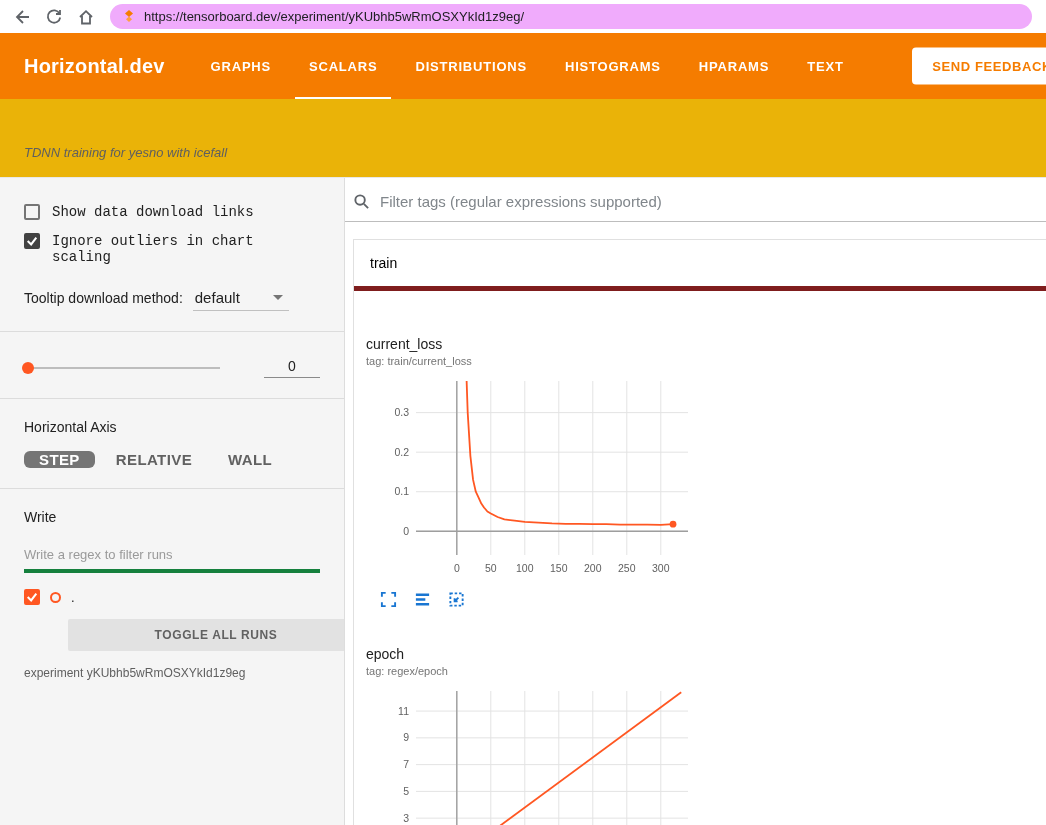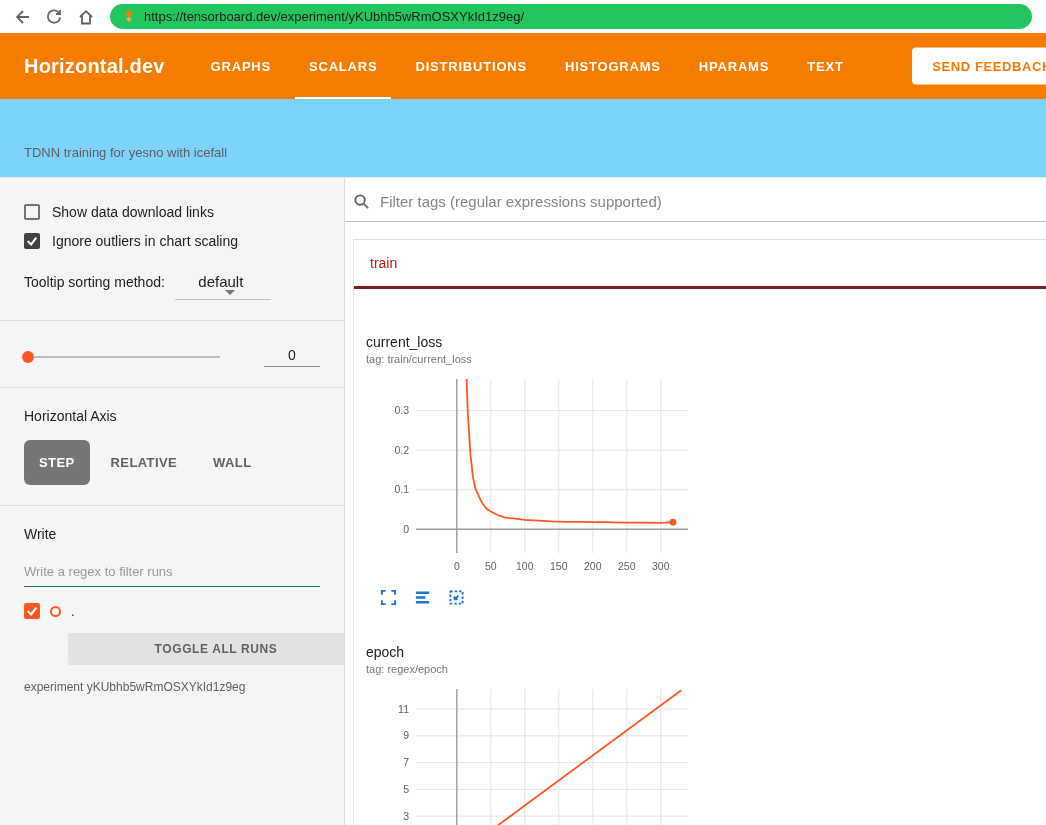--- a/index.html
+++ b/index.html
@@ -4,74 +4,74 @@
 <style>
   * { margin:0; padding:0; box-sizing:border-box; }
   html,body { background:#fff; }
   body { font-family:"Liberation Sans","DejaVu Sans",sans-serif; }
   .page { position:relative; width:1046px; height:825px; overflow:hidden; background:#fff; }
 
   
   .browser-bar { height:33px; background:#fff; display:flex; align-items:center; padding:0 14px 0 10px; gap:8px; }
   .bicon { width:24px; height:24px; display:flex; align-items:center; justify-content:center; border-radius:50%; cursor:pointer; flex:none; }
   .bicon svg { stroke:#5f6368; fill:none; stroke-width:1.8; }
-  .address-bar { flex:1; height:25px; background:#22c55e; border-radius:13px; display:flex; align-items:center; padding:0 12px; gap:8px; margin-left:4px; }
+  .address-bar { flex:1; height:25px; background:#f0abfc; border-radius:13px; display:flex; align-items:center; padding:0 12px; gap:8px; margin-left:4px; }
   .favicon { width:14px; height:14px; flex:none; }
   .url-text { font-size:13px; color:#202124; white-space:nowrap; overflow:hidden; }
 
   
   .tb-header { position:relative; height:66px; background:#f57c00; display:flex; align-items:stretch; padding-left:24px; overflow:visible; }
   .tb-logo { color:#fff; font-size:20px; font-weight:bold; align-self:center; letter-spacing:0.2px; margin-right:44px; }
   .tb-nav { display:flex; align-items:stretch; gap:34px; }
   .tab { position:relative; display:flex; align-items:center; color:#fff; font-size:13px; font-weight:bold; letter-spacing:0.8px; cursor:pointer; padding:0 2px; }
   .tab.active::after { content:""; position:absolute; left:-12px; right:-12px; bottom:0; height:2px; background:#fff; }
   .feedback-btn { position:absolute; right:-26px; top:50%; transform:translateY(-50%); background:#fff; color:#f57c00; border:none; border-radius:4px; padding:11px 20px; font-size:13px; font-weight:bold; letter-spacing:0.6px; font-family:inherit; cursor:pointer; }
 
   
-  .subheader { height:79px; padding:46px 0 0 24px; font-size:13px; color:#5f5f5f; border-bottom:1px solid #e8e8e8; background:#7dd3fc; }
+  .subheader { height:79px; padding:46px 0 0 24px; font-size:13px; color:#5f5f5f; border-bottom:1px solid #e8e8e8; background:#eab308;font-style:italic; }
 
   
   .content { display:flex; height:647px; }
 
   
   .sidebar { width:345px; flex:none; background:#f5f5f5; border-right:1px solid #ddd; padding:26px 24px 0 24px; overflow:hidden; font-size:14px; color:#212121; }
-  .cb-row { display:flex; align-items:center; gap:12px; margin-bottom:13px; cursor:pointer; }
+  .cb-row { display:flex; gap:12px; margin-bottom:13px; cursor:pointer;font-family:Liberation Mono, monospace; }
   .checkbox { width:16px; height:16px; border:2px solid #757575; border-radius:2px; background:transparent; display:flex; align-items:center; justify-content:center; flex:none; }
   .checkbox svg { display:none; }
   .checkbox.checked { background:#424242; border-color:#424242; }
   .checkbox.checked svg { display:block; }
   .checkbox.orange.checked { background:#ff5722; border-color:#ff5722; }
   .tooltip-row { margin-top:24px; display:flex; align-items:baseline; gap:10px; }
-  .dropdown { display:inline-flex; align-items:center; border-bottom:1px solid #c0c0c0; padding:0 6px 4px 2px; min-width:96px; justify-content:space-between; cursor:pointer;flex-direction:column; }
+  .dropdown { display:inline-flex; align-items:center; border-bottom:1px solid #c0c0c0; padding:0 6px 4px 2px; min-width:96px; justify-content:space-between; cursor:pointer; }
   .dd-value { font-size:15px; color:#212121; }
   .caret { width:0; height:0; border-left:5px solid transparent; border-right:5px solid transparent; border-top:5px solid #757575; margin-left:18px; }
   .sb-div { height:1px; background:#dcdcdc; margin:20px -24px; }
   .slider-row { display:flex; align-items:center; margin-top:26px; }
   .slider-track { position:relative; width:196px; height:2px; background:#bdbdbd; }
   .slider-knob { position:absolute; left:-2px; top:-5px; width:12px; height:12px; border-radius:50%; background:#ff5722; cursor:pointer; }
   .slider-value { margin-left:auto; width:56px; text-align:center; font-size:14px; color:#212121; border-bottom:1px solid #8a8a8a; padding-bottom:3px; }
   .axis-btns { display:flex; gap:6px; margin-top:16px; }
-  .axis-btn { padding:15px 15px; font-size:13px; letter-spacing:0.4px; color:#616161; font-weight:bold; border-radius:6px; cursor:pointer; background:transparent; }
+  .axis-btn { padding:0 15px; font-size:15px; letter-spacing:0.4px; color:#616161; font-weight:bold; border-radius:6px; cursor:pointer; background:transparent; }
   .axis-btn.active { background:#757575; color:#fff; }
-  .runs-filter { width:100%; background:transparent; border:none; border-bottom:1px solid #15803d; padding:6px 0 7px 0; margin-top:16px; font-size:13px; color:#212121; font-family:inherit; outline:none; }
+  .runs-filter { width:100%; background:transparent; border:none; border-bottom:4px solid #15803d; padding:6px 0 7px 0; margin-top:16px; font-size:13px; color:#212121; font-family:inherit; outline:none; }
   .runs-filter::placeholder { color:#9a9a9a; }
   .run-row { display:flex; align-items:center; gap:10px; margin-top:16px; }
   .run-swatch { width:11px; height:11px; border:2px solid #ff5722; border-radius:50%; flex:none; }
   .run-name { font-size:13px; color:#212121; }
   .toggle-all-btn { width:100%; margin-top:14px; background:#e2e2e2; border:none; border-radius:2px; padding:9px 0; font-size:12px; font-weight:bold; letter-spacing:0.6px; color:#616161; font-family:inherit; cursor:pointer;margin-left:44px; }
   .experiment-label { margin-top:15px; font-size:12px; color:#5f5f5f; }
 
   
   .main { flex:1; background:#fff; overflow:hidden; }
   .filter-row { display:flex; align-items:center; gap:10px; padding:15px 8px 11px 8px; border-bottom:1px solid #bdbdbd; }
   .filter-row svg { flex:none; stroke:#5f6368; fill:none; stroke-width:2; }
   .tag-filter-input { flex:1; border:none; outline:none; background:transparent; font-size:15px; color:#212121; font-family:inherit; }
   .tag-filter-input::placeholder { color:#80868b; }
   .group-card { margin:17px 0 0 8px; border:1px solid #e0e0e0; border-right:none; min-height:600px; }
-  .group-header { padding:15px 16px; font-size:14px; color:#b91c1c; border-bottom:3px solid #7f1d1d; cursor:pointer; }
+  .group-header { padding:15px 16px; font-size:14px; color:#000000; border-bottom:5px solid #7f1d1d; cursor:pointer; }
   .charts-grid { display:flex; flex-wrap:wrap; padding:12px 6px 0 6px; }
   .chart-card { width:330px; margin:8px 6px 4px 6px; }
   .chart-title { font-size:14px; color:#212121;margin-top:25px; }
   .chart-tag { font-size:11px; color:#757575; margin-top:3px; margin-bottom:8px; }
   .chart-svg text { font-family:"Liberation Sans","DejaVu Sans",sans-serif; font-size:10.5px; fill:#616161; }
   .chart-toolbar { display:flex; gap:16px; margin-top:8px; padding-left:14px; }
   .cicon { width:18px; height:18px; cursor:pointer; }
   .cicon svg { stroke:#1976d2; fill:none; stroke-width:2; }
 </style>
 </head>
@@ -135,21 +135,21 @@
       <div class="cb-row">
         <span class="checkbox checked">
           <svg width="12" height="12" viewBox="0 0 14 14">
               <polyline points="2,7 6,11 12,3" stroke="#fff" stroke-width="2.4" fill="none"></polyline>
             </svg>
         </span>
         <span>Ignore outliers in chart scaling</span>
       </div>
 
       <div class="tooltip-row">
-        <span>Tooltip sorting method:</span>
+        <span>Tooltip download method:</span>
         <span class="dropdown">
           <span class="dd-value">default</span>
           <span class="caret"></span>
         </span>
       </div>
 
       <div class="sb-div"></div>
 
       <div class="slider-row">
         <span class="slider-track">

